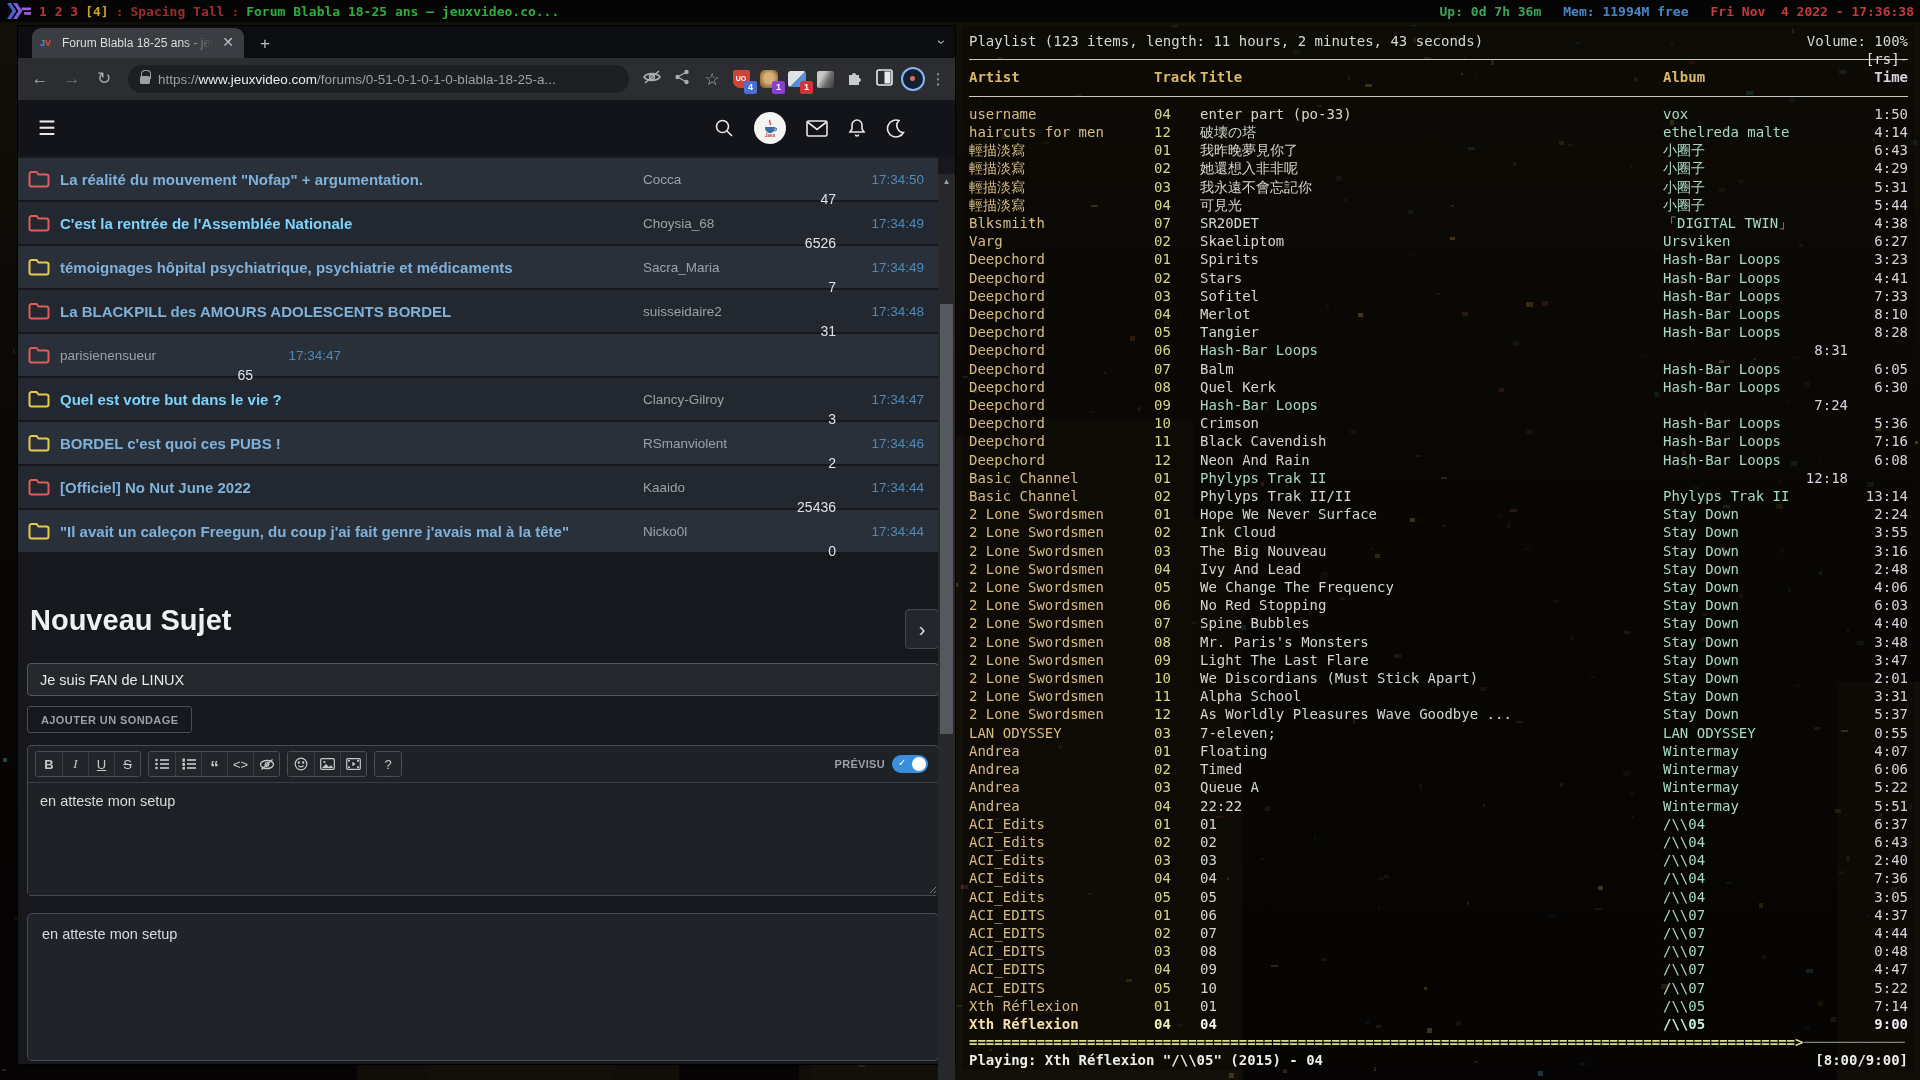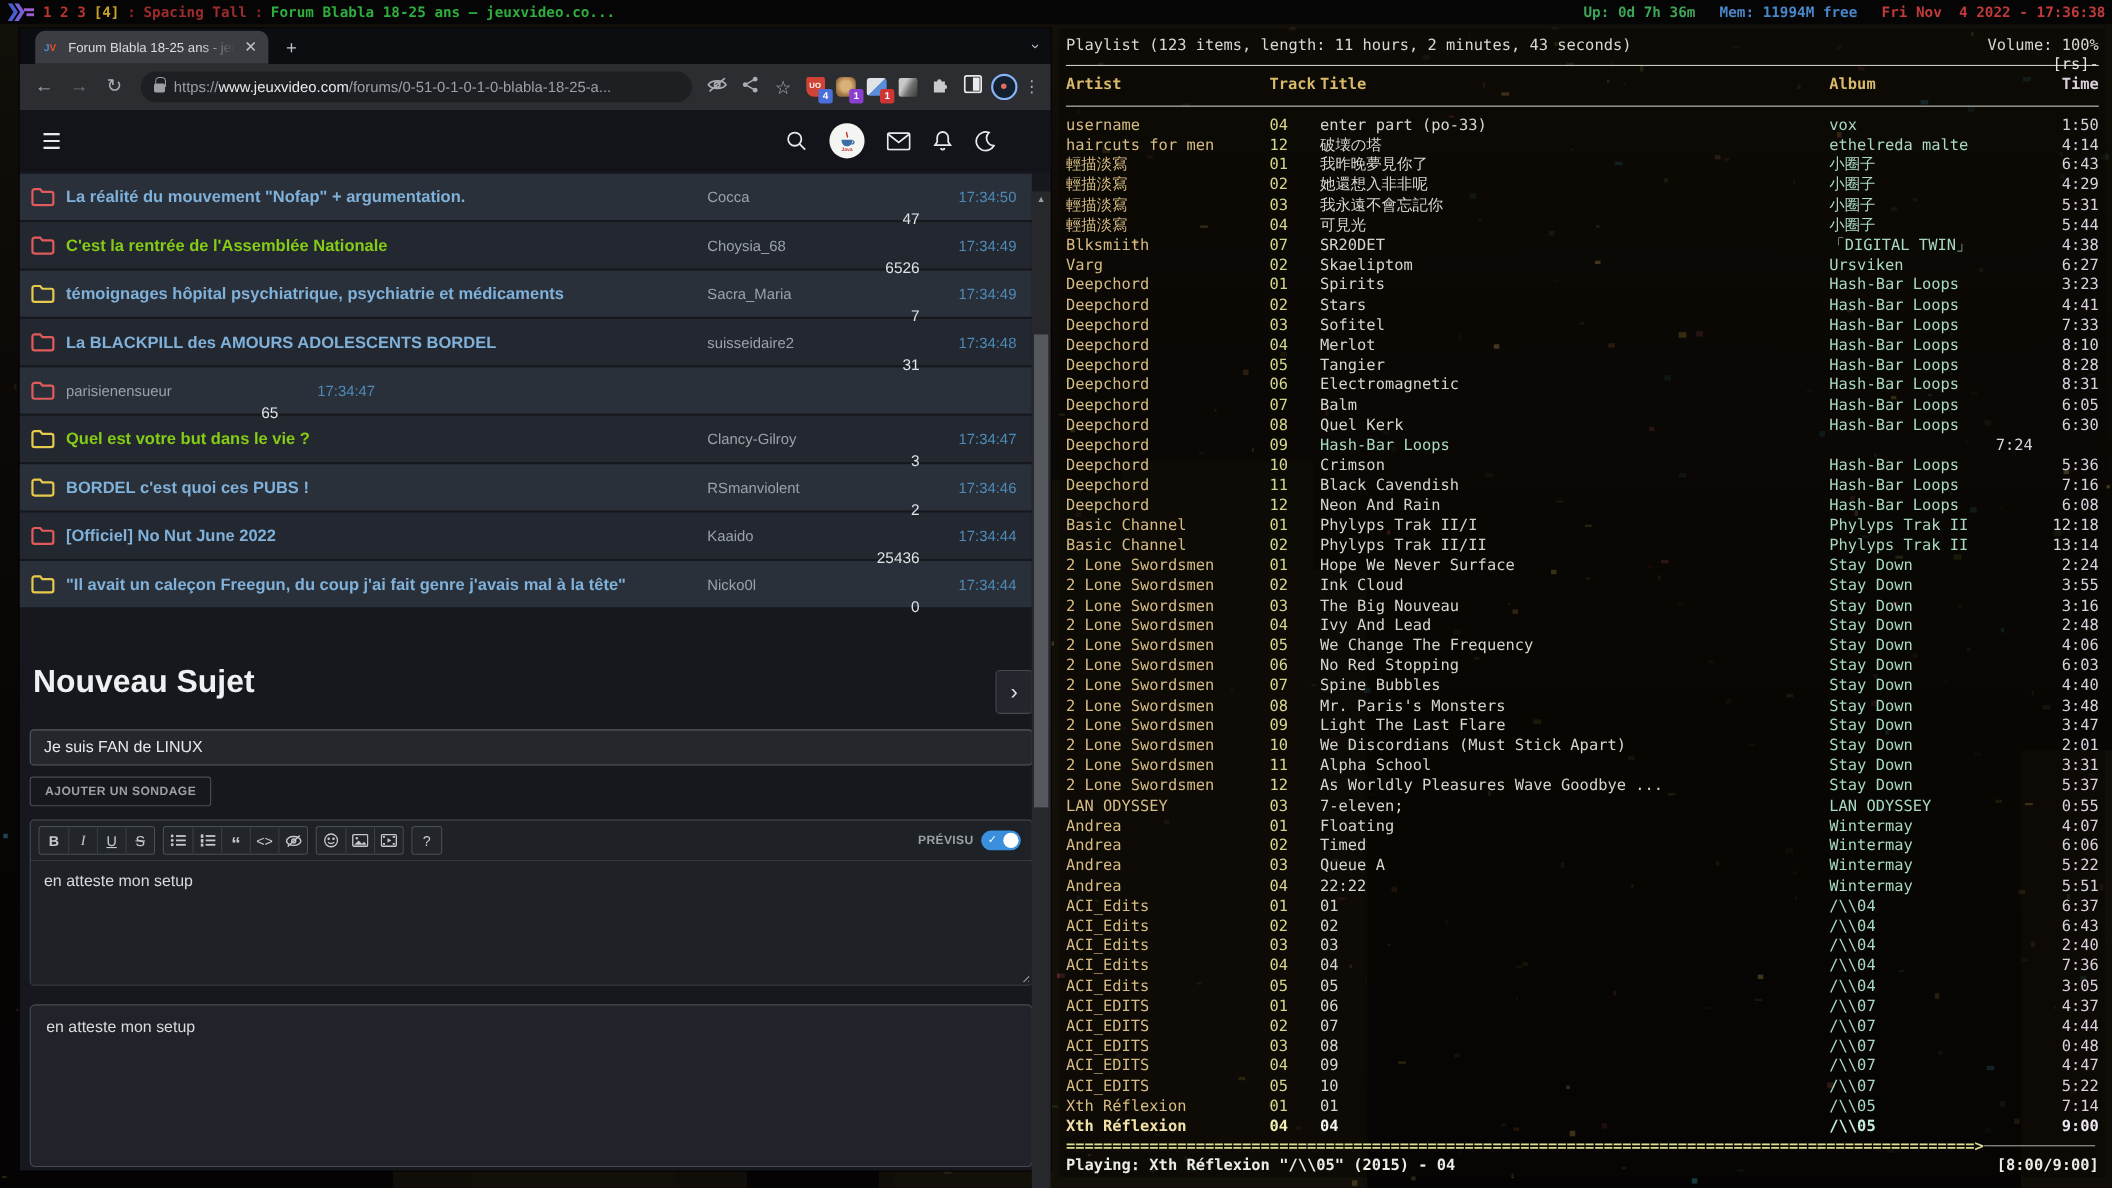--- a/index.html
+++ b/index.html
@@ -78,21 +78,21 @@
   .sh-icons svg { display:block; }
   .avatar { width:32px; height:32px; border-radius:50%; background:#f4f4f2;
     display:flex; align-items:center; justify-content:center; }
 
   .topiclist { padding:2px 17px 0 0; }
   .trow { height:42px; margin-bottom:2px; display:flex; align-items:center;
      padding:0 14px 0 8px; background:#2a3039; }
   .trow.dark { background:#232830; }
   .fold { width:22px; height:18px; margin:0 10px 0 2px; flex:none; }
   .fold svg { display:block; }
-  .t-title { flex:1; font-size:15px; font-weight:600; color:#84cc16; white-space:nowrap;
+  .t-title { flex:1; font-size:15px; font-weight:600; color:#7dd3fc; white-space:nowrap;
      overflow:hidden; padding-right:10px; }
   .t-title.blue { color:#7fb1da; }
   .t-author { width:135px; font-size:13.5px; color:#9aa2a8; flex:none; }
   .t-count { width:58px; font-size:14px; color:#dfe3e6; text-align:right; flex:none;margin-top:40px; }
   .t-time { width:88px; font-size:13.5px; color:#4d8ab8; text-align:right; flex:none; }
 
   .panel { padding:0 16px 0 9px; position:relative; }
   .nextbtn { position:absolute; right:16px; top:5px; width:34px; height:40px;
     background:#23272d; border:1px solid #43474d; border-radius:4px; color:#dfe3e6;
     font-size:20px; display:flex; align-items:center; justify-content:center; }
@@ -1074,21 +1074,20 @@
       <div class="cgrid crow">
     <div class="c-art">Deepchord</div>
     <div class="c-no">05</div>
     <div class="c-ti">Tangier</div>
     <div class="c-al">Hash-Bar Loops</div>
     <div class="c-tm">8:28</div>
   </div>
       <div class="cgrid crow">
     <div class="c-art">Deepchord</div>
     <div class="c-no">06</div>
-    <div class="c-ti">Electromagnetic</div>
     <div class="c-al">Hash-Bar Loops</div>
     <div class="c-tm">8:31</div>
   </div>
       <div class="cgrid crow">
     <div class="c-art">Deepchord</div>
     <div class="c-no">07</div>
     <div class="c-ti">Balm</div>
     <div class="c-al">Hash-Bar Loops</div>
     <div class="c-tm">6:05</div>
   </div>
@@ -1122,21 +1121,20 @@
       <div class="cgrid crow">
     <div class="c-art">Deepchord</div>
     <div class="c-no">12</div>
     <div class="c-ti">Neon And Rain</div>
     <div class="c-al">Hash-Bar Loops</div>
     <div class="c-tm">6:08</div>
   </div>
       <div class="cgrid crow">
     <div class="c-art">Basic Channel</div>
     <div class="c-no">01</div>
-    <div class="c-ti">Phylyps Trak II/I</div>
     <div class="c-al">Phylyps Trak II</div>
     <div class="c-tm">12:18</div>
   </div>
       <div class="cgrid crow">
     <div class="c-art">Basic Channel</div>
     <div class="c-no">02</div>
     <div class="c-ti">Phylyps Trak II/II</div>
     <div class="c-al">Phylyps Trak II</div>
     <div class="c-tm">13:14</div>
   </div>

